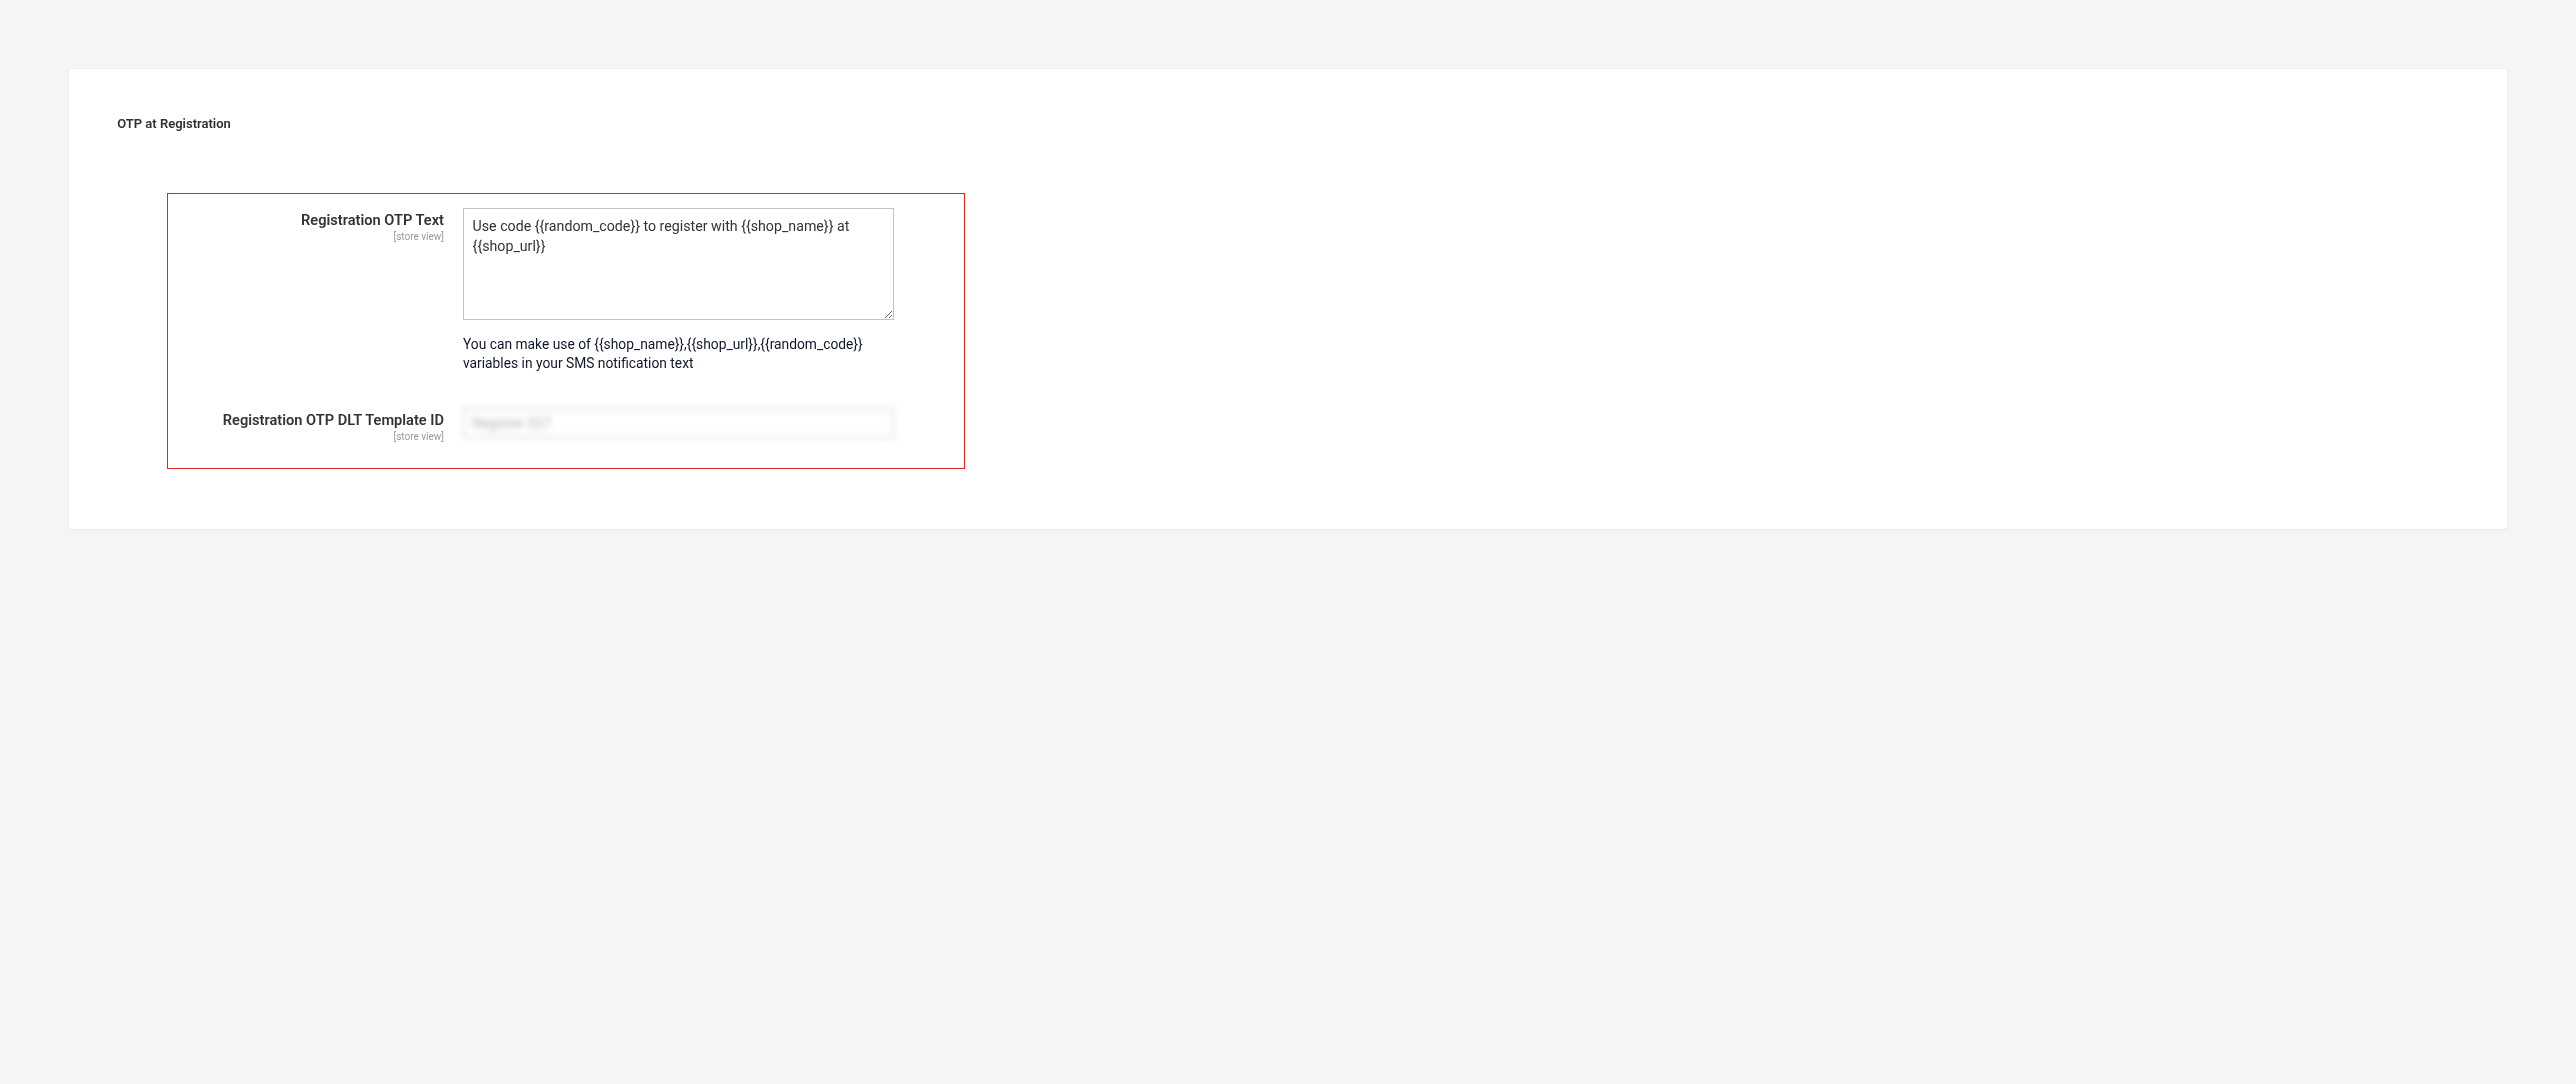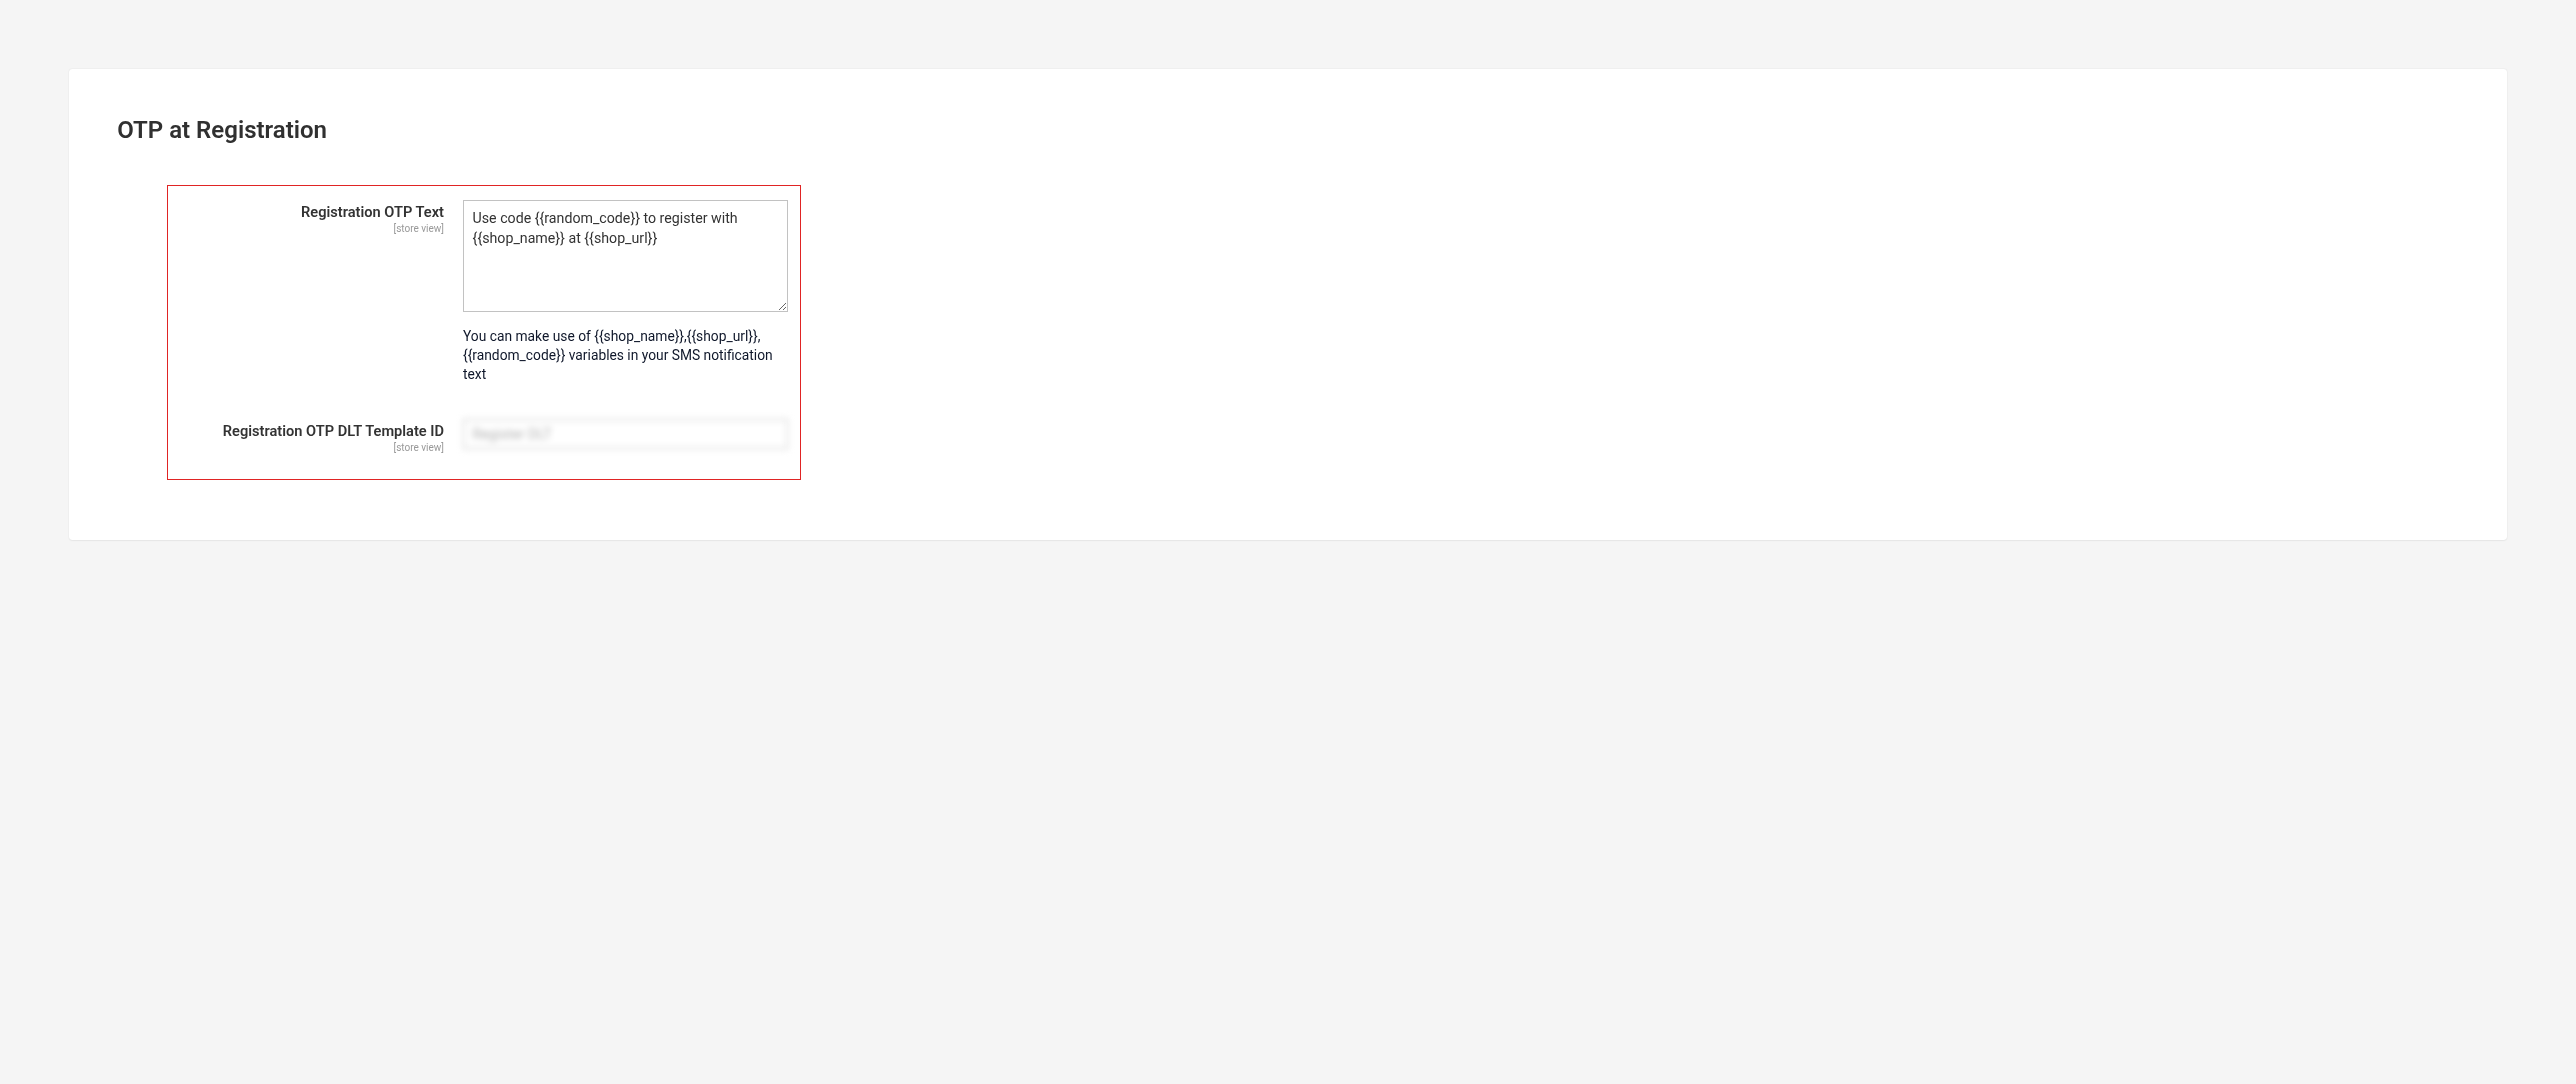--- a/index.html
+++ b/index.html
@@ -9,31 +9,31 @@
       color: #333;
       padding: 69px 69px 103px 69px;
     }
     .card {
       background: #fff;
       border-radius: 3.4px;
       box-shadow: 0 0 1.7px rgba(0,0,0,0.08), 0 0.9px 1.7px rgba(0,0,0,0.05);
       padding: 47px 43px 60px 43px;
     }
     .section-title {
-      font-size: 24px;
+      font-size: 13px;
       font-weight: 600;
       color: #303030;
-      margin-bottom: 41px;
+      margin-bottom: 62px;
       padding-left: 5.2px;
     }
     .highlighted-group {
       border: 0.9px solid #e02424;
       padding: 13.8px 12px 26px 12px;
       margin-left: 55px;
-      width: 634px;
+      width: 798px;
     }
     .field-row {
       display: flex;
       align-items: flex-start;
       margin-bottom: 10.3px;
     }
     .field-row:last-child { margin-bottom: 0; }
     .label-col {
       width: 283px;
       text-align: right;

